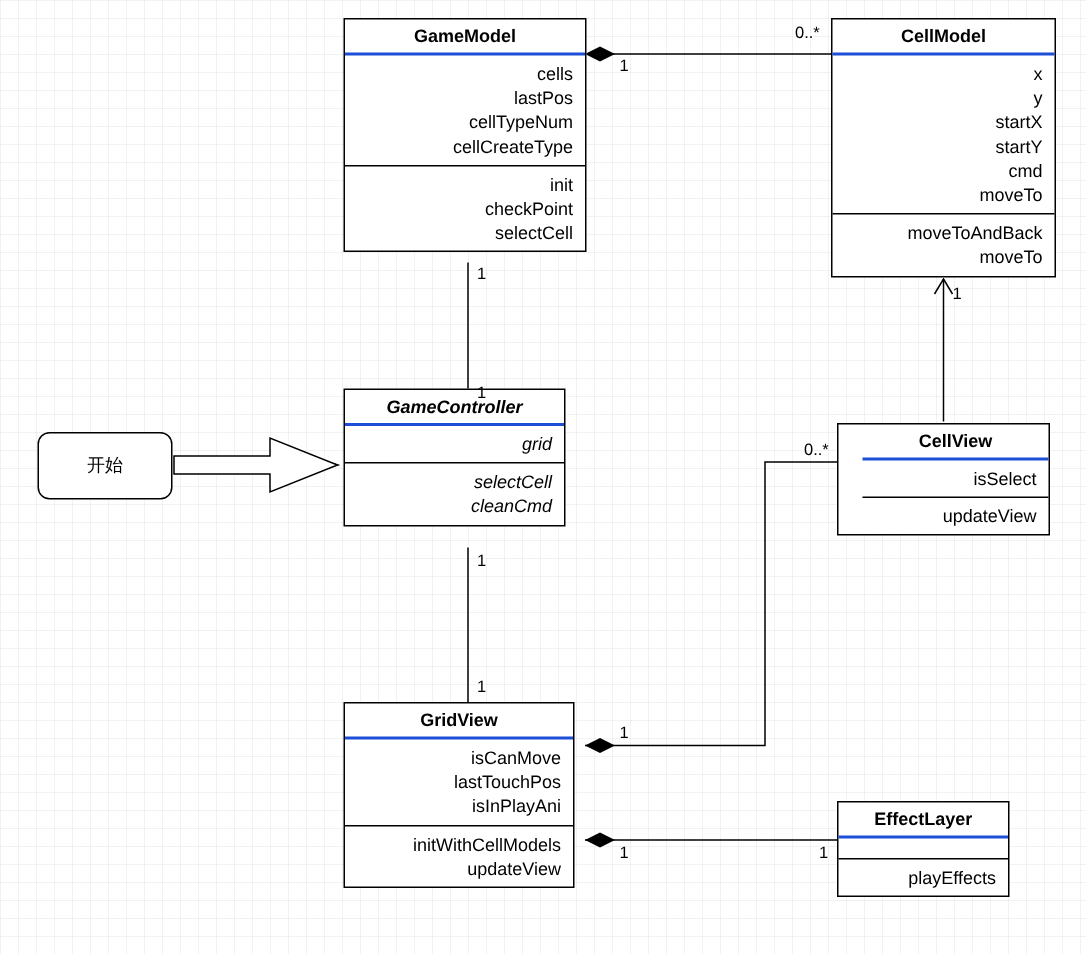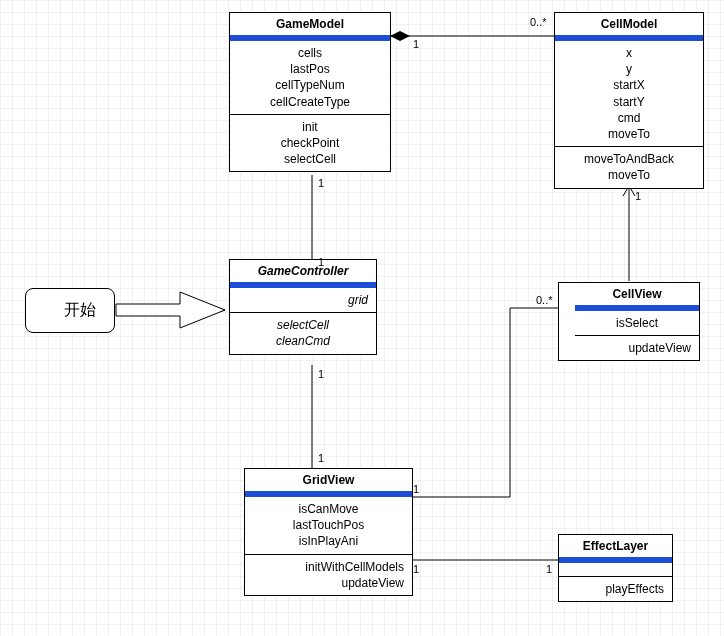--- a/index.html
+++ b/index.html
@@ -23,43 +23,42 @@
   .uml-class {
     position: absolute;
     background: #fff;
     border: 1px solid #000;
     font-size: 12px;
   }
   .uml-class .title {
     font-weight: bold;
     text-align: center;
     padding: 4px 6px;
-    border-bottom: 6px solid #1d4ed8;
+    border-bottom: 2px solid #1d4ed8;
   }
   .uml-class .section {
     padding: 4px 8px;
     border-bottom: 1px solid #000;
-    text-align: center;
+    text-align: right;
     line-height: 1.35;
   }
   .uml-class .section.centered { text-align: right; }
   .uml-class .section:last-child { border-bottom: none; }
   .uml-class .row { white-space: nowrap; }
 
   .start-box {
     position: absolute;
     border: 1px solid #000;
     border-radius: 8px;
     background: #fff;
     text-align: center;
-    font-size: 16px;
+    font-size: 12px;
     display: flex;
     align-items: center;
-    justify-content: flex-start;
-    padding-left: 38px;
+    justify-content: center;
   }
   svg.connectors {
     position: absolute;
     left: 0; top: 0;
     width: 724px; height: 636px;
     pointer-events: none;
   }
   .mult {
     position: absolute;
     font-size: 11px;
@@ -142,21 +141,21 @@
   <div class="uml-class" style="left:558px; top:282px; width:142px;padding-left:16px;">
     <div class="title">CellView</div>
     <div class="section">
       <div class="row">isSelect</div>
     </div>
     <div class="section centered">
       <div class="row">updateView</div>
     </div>
   </div>
 
-  <div class="uml-class" style="left:229px; top:468px; width:169px;margin-left:15px;">
+  <div class="uml-class" style="left:229px; top:468px; width:154px;">
     <div class="title">GridView</div>
     <div class="section">
       <div class="row">isCanMove</div>
       <div class="row">lastTouchPos</div>
       <div class="row">isInPlayAni</div>
     </div>
     <div class="section centered">
       <div class="row">initWithCellModels</div>
       <div class="row">updateView</div>
     </div>

